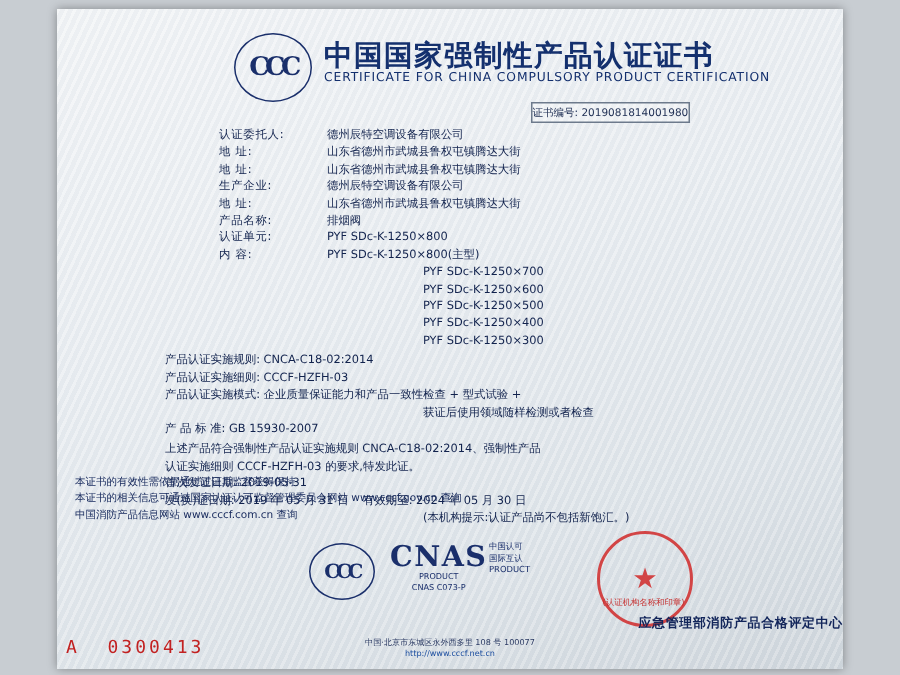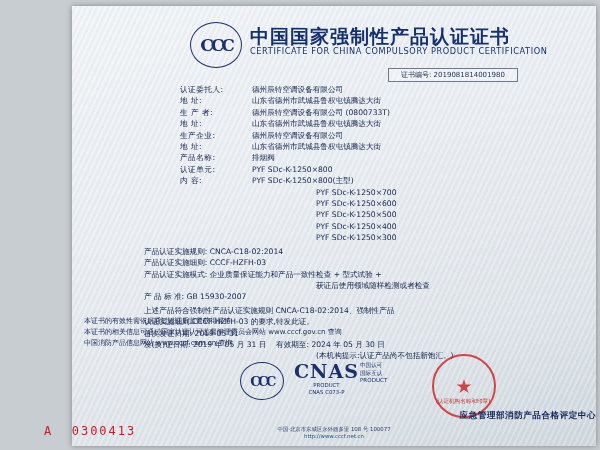--- a/index.html
+++ b/index.html
@@ -9,21 +9,20 @@
     font-family:"DejaVu Sans","Liberation Sans",sans-serif;
     overflow:hidden;
   }
   .page{
     position:absolute;
     left:38px;top:6px;
     width:524px;height:440px;
     background:linear-gradient(160deg,#f2f4f6 0%,#e9edf1 40%,#dde3e8 75%,#cdd4da 100%);
     box-shadow:0 0 6px rgba(0,0,0,.35);
     overflow:hidden;
-    margin-left:34px;
   }
   .page:before{
     content:"";position:absolute;left:0;top:0;right:0;bottom:0;
     background:repeating-linear-gradient(115deg,rgba(255,255,255,.25) 0 2px,rgba(200,210,220,.12) 2px 5px);
     pointer-events:none;
   }
   
   .header{position:absolute;left:0;top:12px;width:100%;height:56px;}
   .ccc-logo{
     position:absolute;left:118px;top:4px;width:50px;height:44px;
@@ -37,21 +36,21 @@
     font-size:19px;color:#14306e;font-weight:bold;letter-spacing:1px;
     font-family:"DejaVu Sans","Liberation Sans",sans-serif;
   }
   .title-en{
     position:absolute;left:178px;top:28px;
     font-size:8.2px;color:#14306e;letter-spacing:.6px;
   }
   .cert-no-box{
     position:absolute;left:316px;top:50px;
     border:1px solid #6d7a8c;
-    padding:1px 12px;font-size:7px;color:#1d2d52;
+    padding:1px 0;font-size:7px;color:#1d2d52;
     background:rgba(255,255,255,.25);
   }
   
   .body{
     position:absolute;left:0;top:78px;width:100%;
     font-size:7.6px;color:#11224d;line-height:11.4px;
   }
   .row{display:flex;padding-left:108px;white-space:nowrap;}
   .lab{width:72px;flex:none;letter-spacing:.5px;}
   .val{flex:1;}
@@ -120,24 +119,20 @@
 
     <div class="row">
       <div class="lab">认证委托人:</div>
       <div class="val">德州辰特空调设备有限公司</div>
     </div>
     <div class="row">
       <div class="lab">地    址:</div>
       <div class="val">山东省德州市武城县鲁权屯镇腾达大街</div>
     </div>
     <div class="row">
-      <div class="lab">生 产 者:</div>
-      <div class="val">德州辰特空调设备有限公司 (0800733T)</div>
-    </div>
-    <div class="row">
       <div class="lab">地    址:</div>
       <div class="val">山东省德州市武城县鲁权屯镇腾达大街</div>
     </div>
     <div class="row">
       <div class="lab">生产企业:</div>
       <div class="val">德州辰特空调设备有限公司</div>
     </div>
     <div class="row">
       <div class="lab">地    址:</div>
       <div class="val">山东省德州市武城县鲁权屯镇腾达大街</div>

